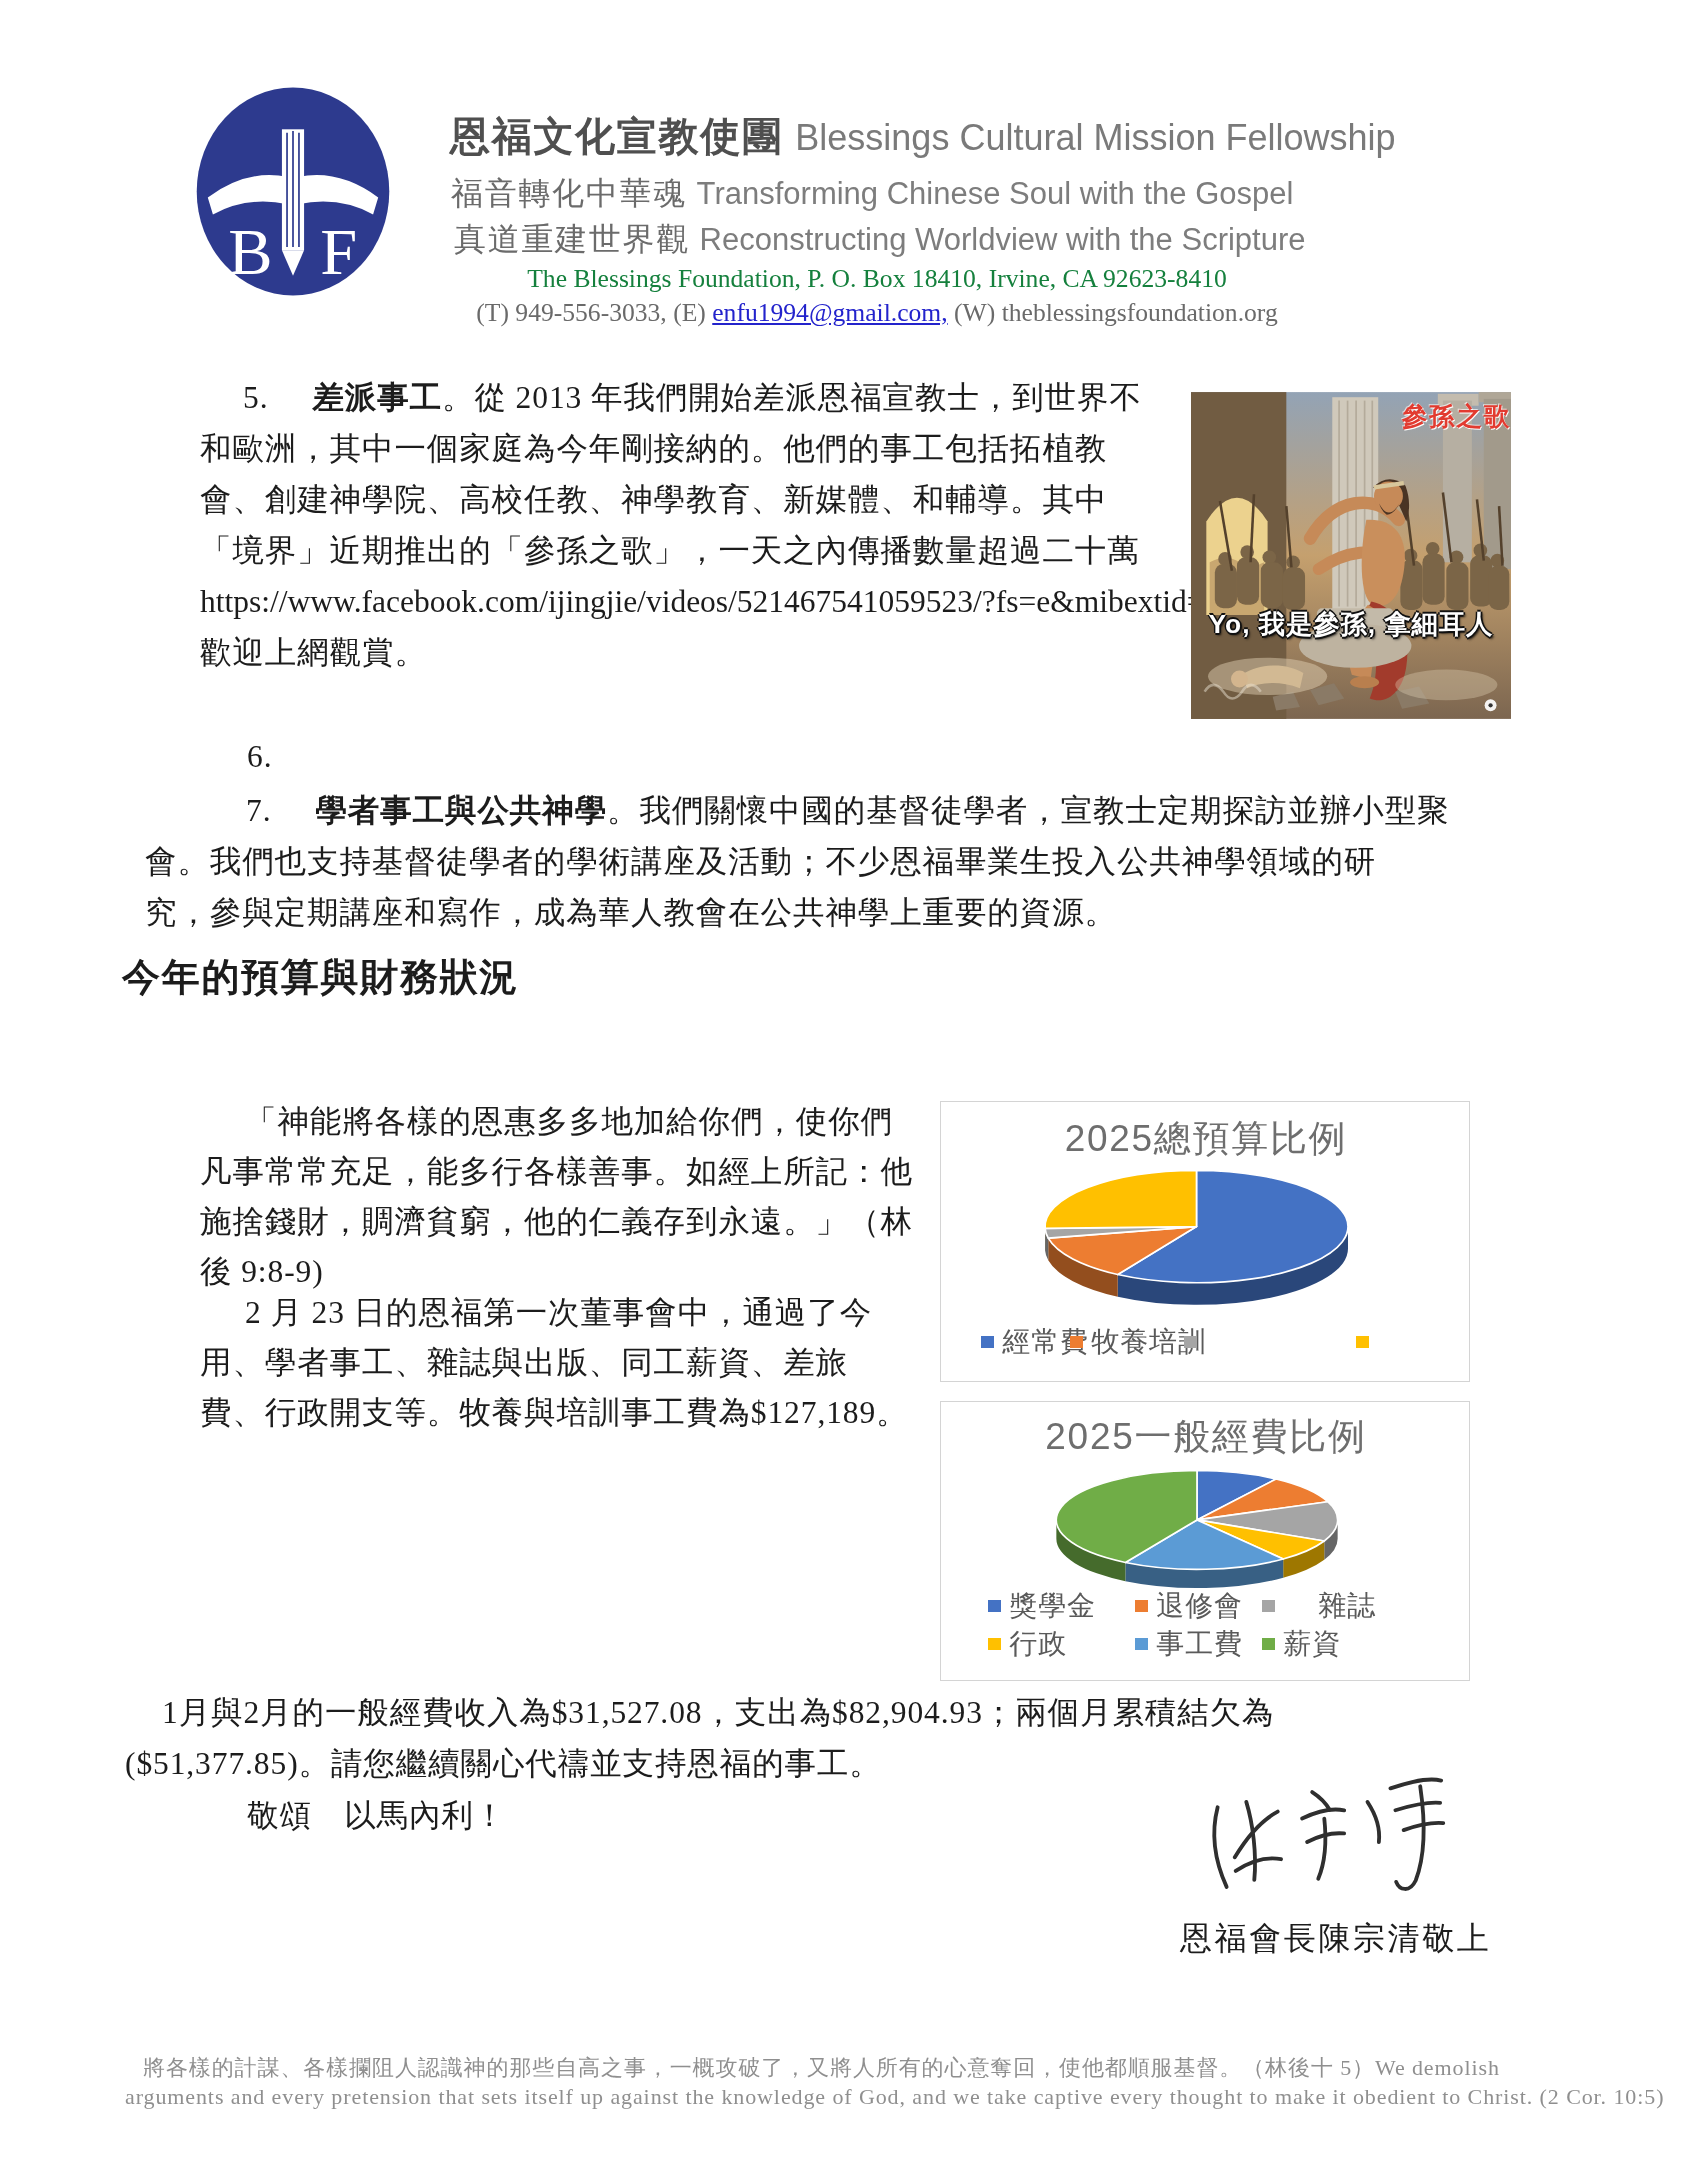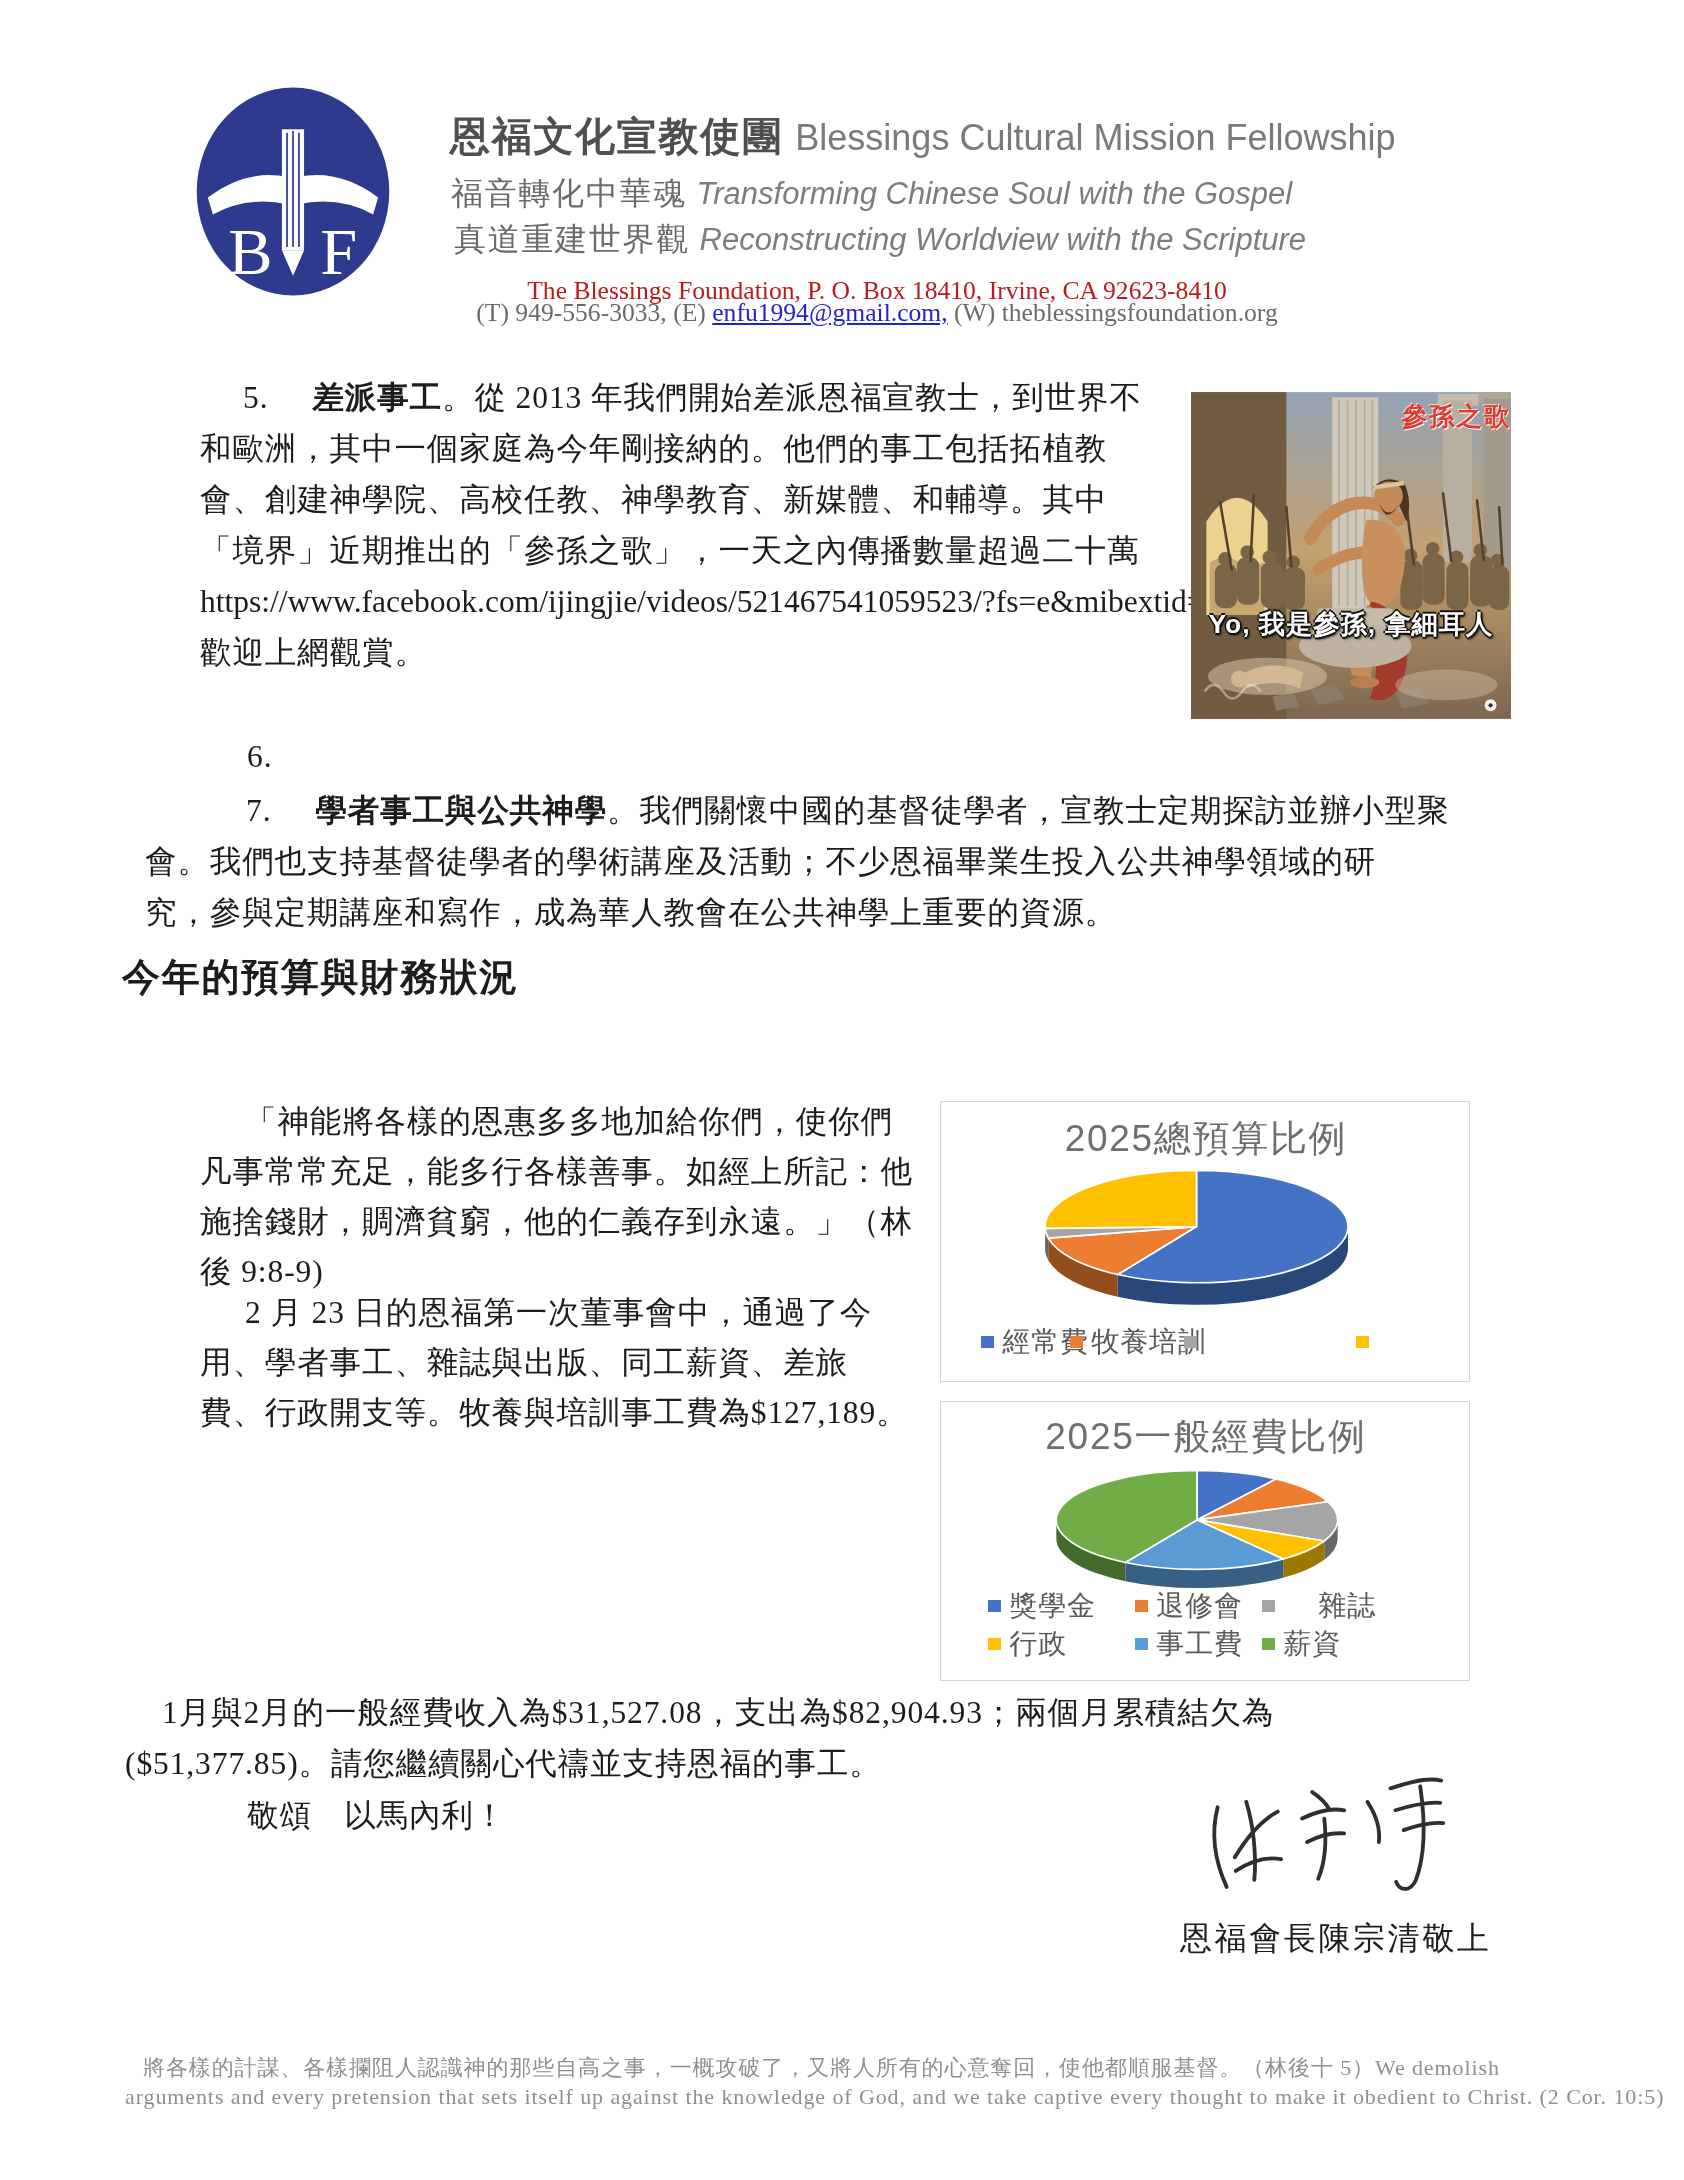--- a/index.html
+++ b/index.html
@@ -4,22 +4,22 @@
 <style>
   html,body{margin:0;padding:0;background:#ffffff;}
   .page{position:relative;width:1685px;height:2181px;background:#fff;overflow:hidden;
         font-family:"Liberation Serif","DejaVu Serif",serif;color:#1c1c1c;}
   .abs{position:absolute;}
   .sans{font-family:"Liberation Sans","DejaVu Sans",sans-serif;}
   
   .org-line{left:450px;top:109px;font-size:40px;color:#4f4f4f;font-weight:600;letter-spacing:1.7px;white-space:nowrap;}
   .org-en{font-weight:400;color:#7a7a7a;font-size:36px;letter-spacing:0;}
   .motto{font-size:32px;color:#6b6b6b;letter-spacing:1.7px;white-space:nowrap;}
-  .motto .en{font-style:italic;color:#7d7d7d;font-size:31px;letter-spacing:0;}
-  .addr{left:400px;top:276px;width:954px;text-align:center;font-size:25.6px;color:#b91c1c;white-space:nowrap;}
+  .motto .en{color:#7d7d7d;font-size:31px;letter-spacing:0;}
+  .addr{left:400px;top:264px;width:954px;text-align:center;font-size:25.6px;color:#15803d;white-space:nowrap;}
   .contact{left:400px;top:298px;width:954px;text-align:center;font-size:25.6px;color:#6a6a6a;white-space:nowrap;}
   .email-link{color:#2323cc;text-decoration:underline;cursor:pointer;}
   
   .para{font-size:31.5px;letter-spacing:0.9px;line-height:51px;white-space:nowrap;}
   .num{display:inline-block;}
   .bhead{font-weight:700;}
   .heading{left:122px;top:952px;font-size:38px;font-weight:700;letter-spacing:1.7px;}
   .sig-off{left:1180px;top:1917px;font-size:32px;letter-spacing:2.6px;}
   
   .samson{left:1191px;top:392px;width:320px;height:327px;}

